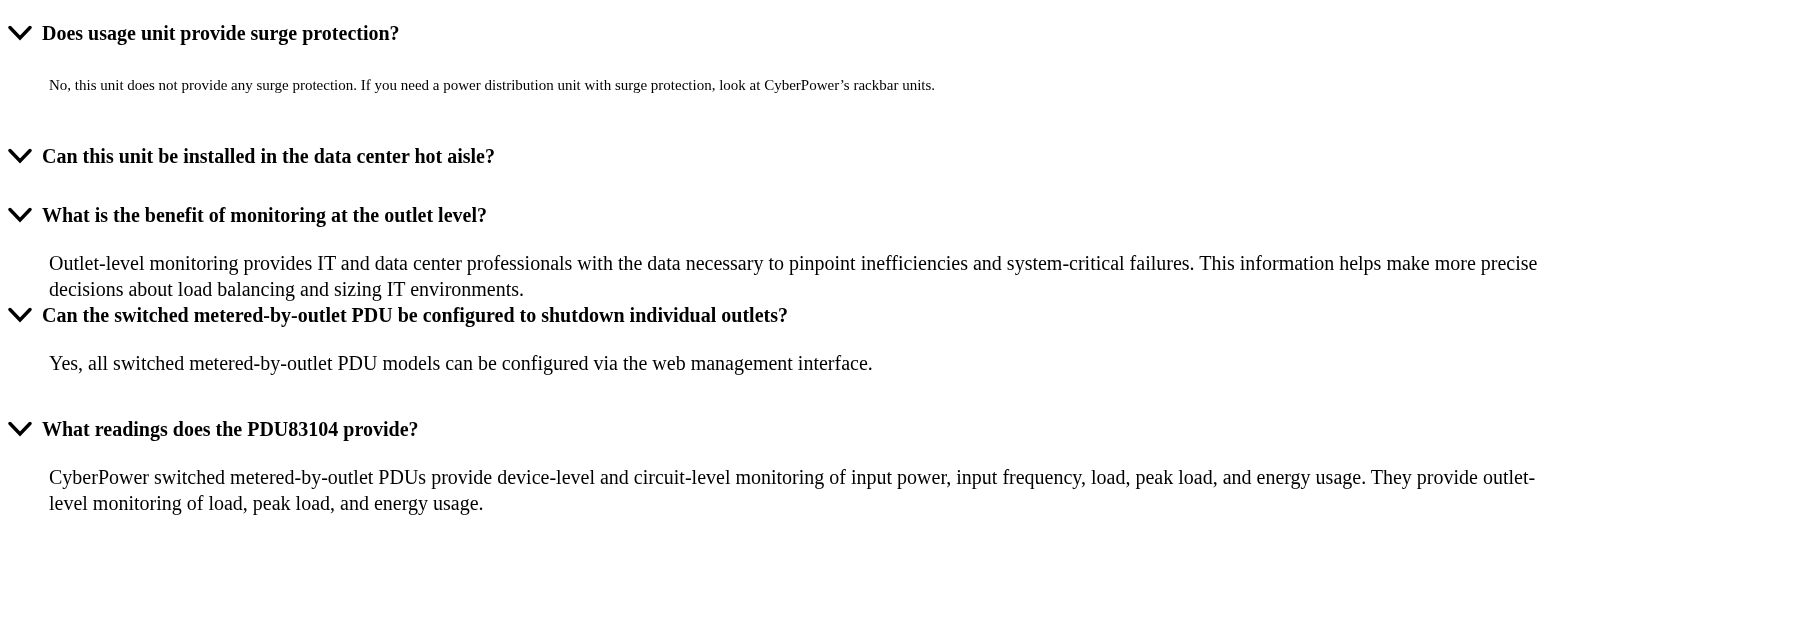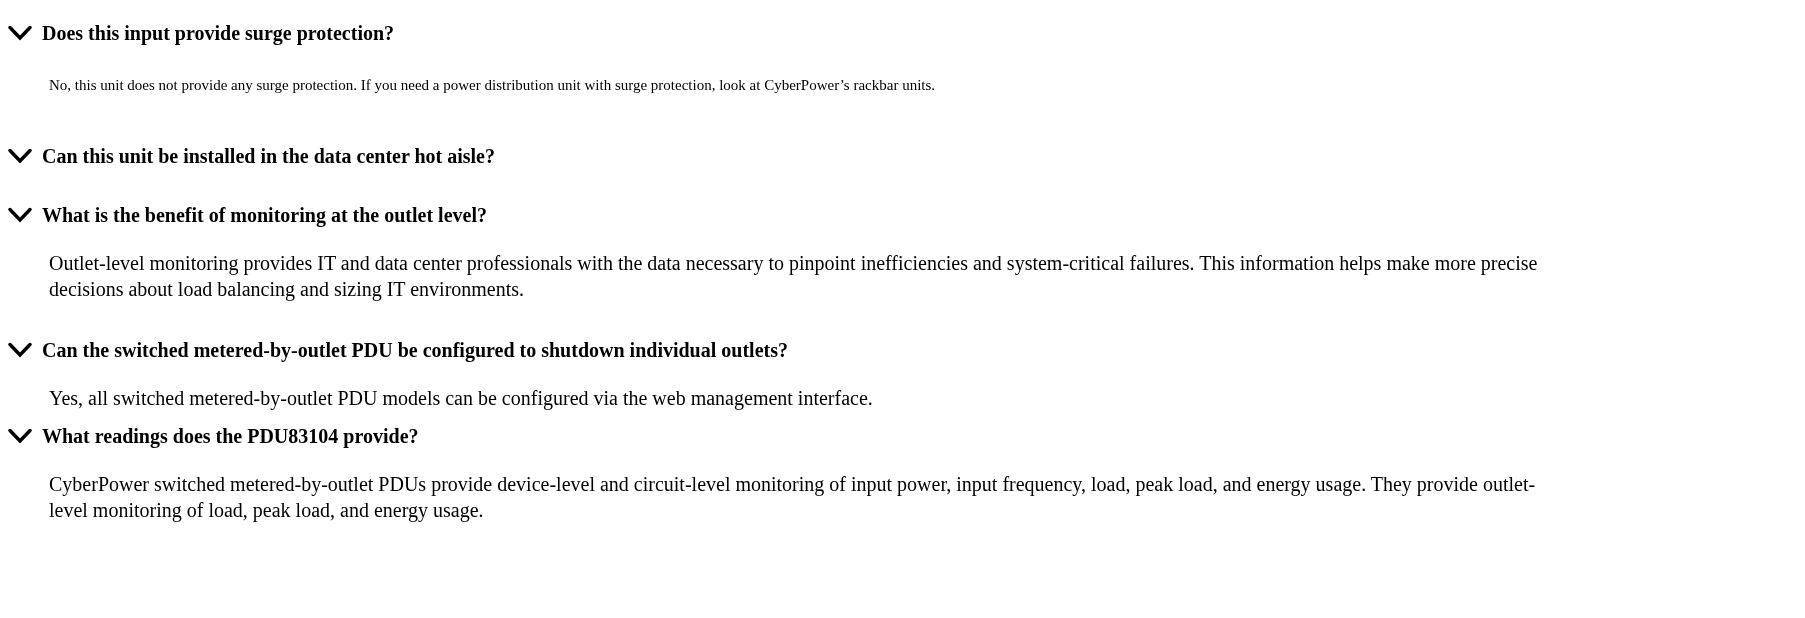--- a/index.html
+++ b/index.html
@@ -44,37 +44,37 @@
   .faq-answer {
     margin: 22px 0 0 41px;
     font-size: 20px;
     line-height: 26px;
     max-width: 1500px;
   }
   
   .faq-item:nth-of-type(1) { margin-bottom: 47px; }
   .faq-item:nth-of-type(1) .faq-answer { margin-top: 28px; font-size: 15px; line-height: 22px; }
   .faq-item:nth-of-type(2) { margin-bottom: 33px; }
-  .faq-item:nth-of-type(3) { margin-bottom: 35px; }
-  .faq-item:nth-of-type(4) { margin-bottom: 12px; }
+  .faq-item:nth-of-type(3) { }
+  .faq-item:nth-of-type(4) { margin-bottom: 40px; }
   .faq-item:nth-of-type(5) { margin-bottom: 13px; }
 </style>
 </head>
 <body>
 
 <div class="faq">
 
   <section class="faq-item">
     <div class="faq-question">
       <span class="chevron">
         <svg width="24" height="16" viewBox="0 0 24 16" xmlns="http://www.w3.org/2000/svg">
           <polyline points="2,2.5 12,13 22,2.5" fill="none" stroke="#000000" stroke-width="3.4" stroke-linecap="round" stroke-linejoin="miter"></polyline>
         </svg>
       </span>
-      <h3 class="q-text">Does this input provide surge protection?</h3>
+      <h3 class="q-text">Does usage unit provide surge protection?</h3>
     </div>
     <p class="faq-answer">No, this unit does not provide any surge protection. If you need a power distribution unit with surge protection, look at CyberPower’s rackbar units.</p>
   </section>
 
   <section class="faq-item">
     <div class="faq-question">
       <span class="chevron">
         <svg width="24" height="16" viewBox="0 0 24 16" xmlns="http://www.w3.org/2000/svg">
           <polyline points="2,2.5 12,13 22,2.5" fill="none" stroke="#000000" stroke-width="3.4" stroke-linecap="round" stroke-linejoin="miter"></polyline>
         </svg>

